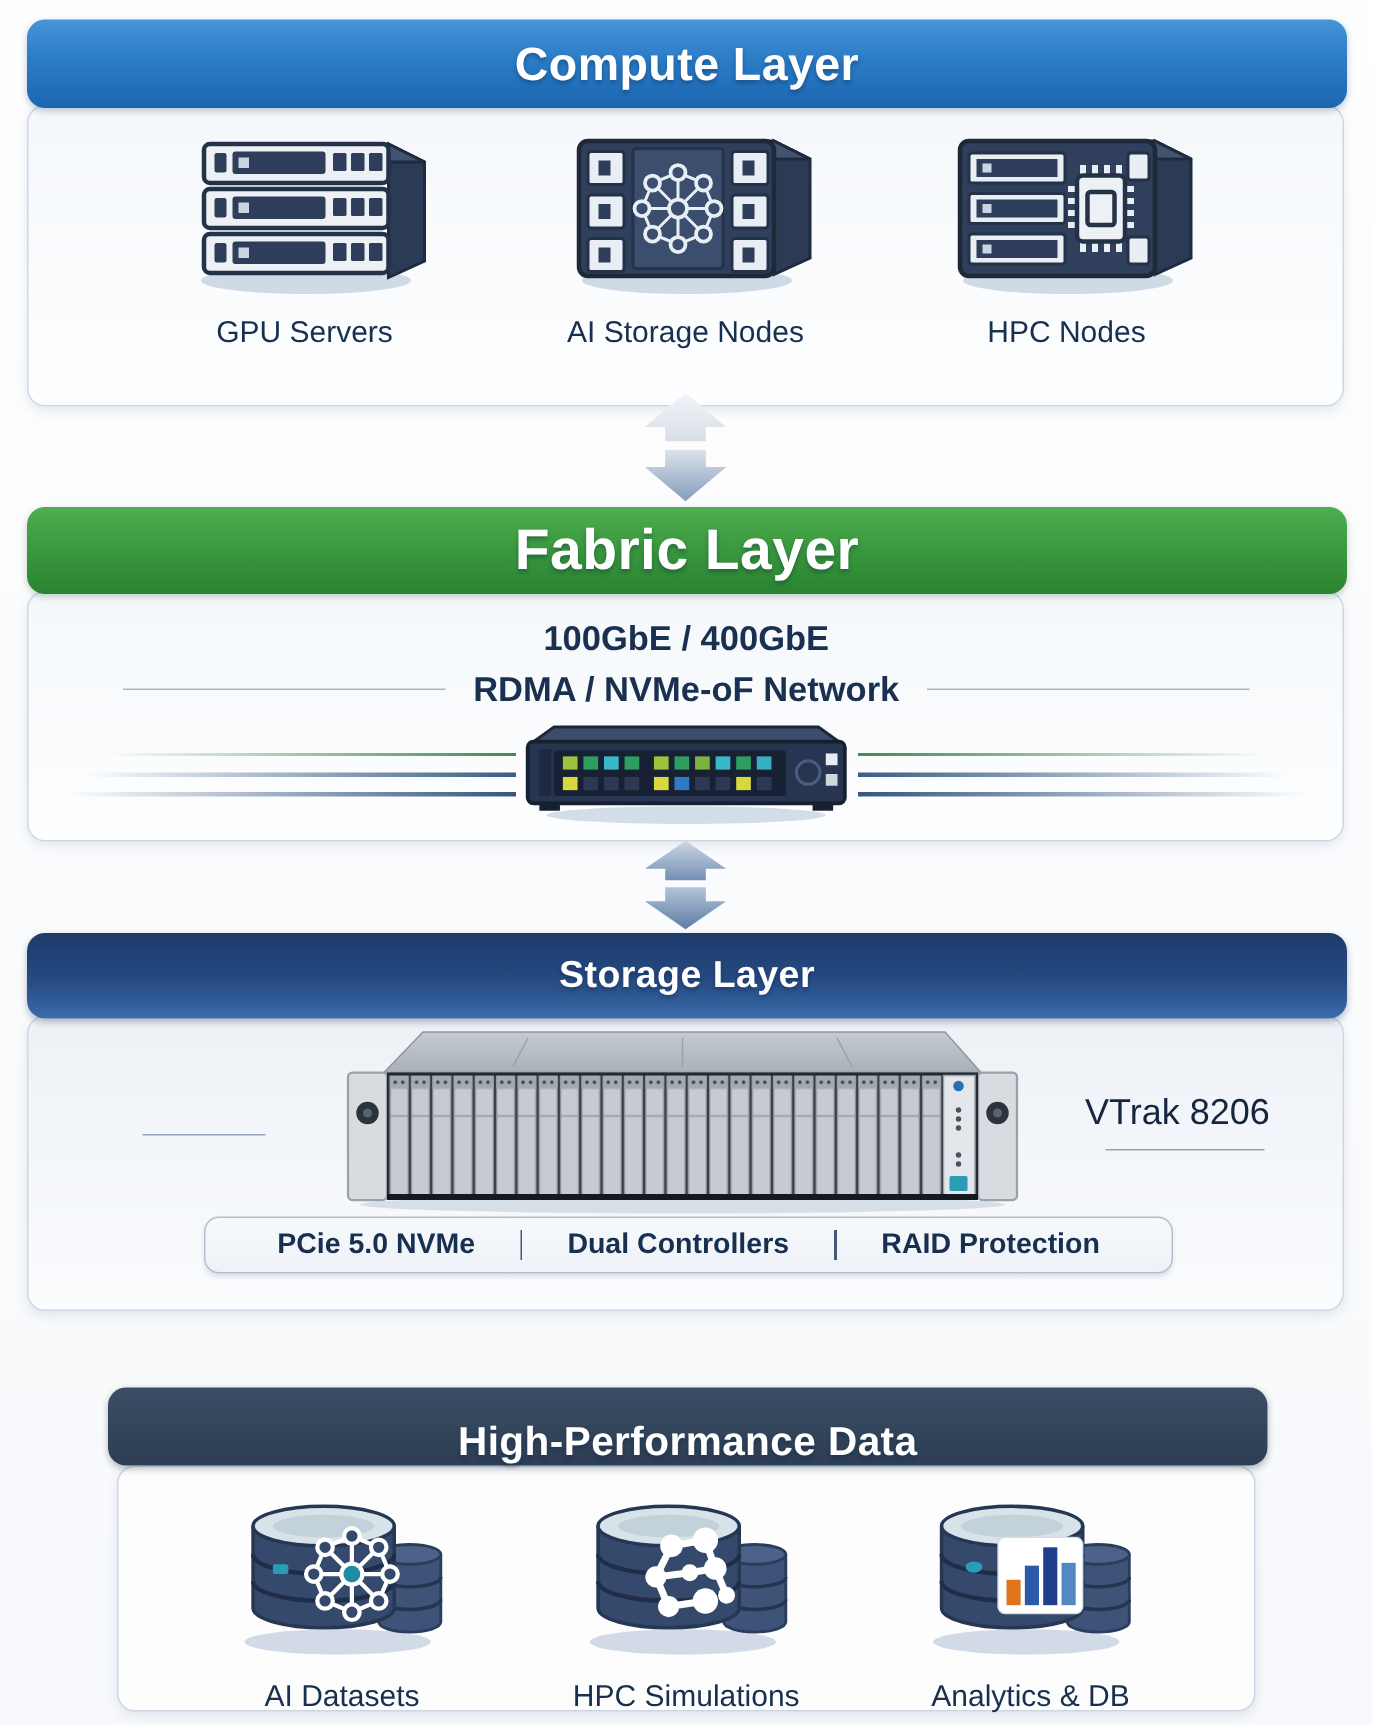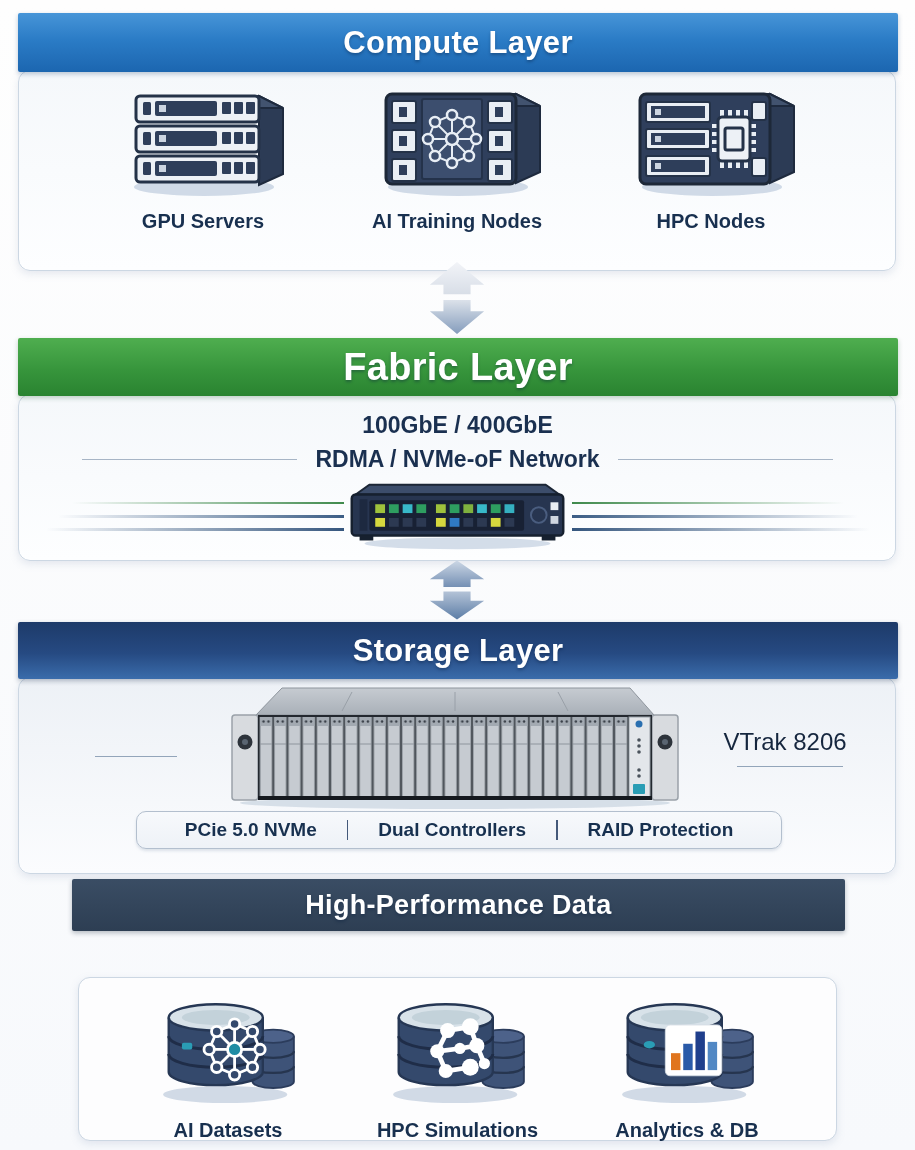--- a/index.html
+++ b/index.html
@@ -4,54 +4,54 @@
 <style>
   * { margin:0; padding:0; box-sizing:border-box; }
   html,body { background:#ffffff; }
   .canvas {
     position:relative; width:915px; height:1150px; overflow:hidden;
     background:linear-gradient(180deg,#fefefe 0%,#f7f9fc 100%);
     font-family:"Liberation Sans", sans-serif;
   }
   .layer-header {
     position:absolute; display:flex; align-items:center; justify-content:center;
-    color:#fff; font-weight:bold; border-radius:2px;
+    color:#fff; font-weight:bold; border-radius:12px;
     text-shadow:0 2px 3px rgba(10,30,60,.35);
     z-index:5; letter-spacing:.3px;
   }
   #hdr-compute { left:18px; top:13px; width:880px; height:59px; font-size:31px;
     background:linear-gradient(180deg,#4795d8 0%,#2b7cc6 45%,#1c66b0 100%);
     box-shadow:0 2px 5px rgba(20,60,110,.28); }
   #hdr-fabric  { left:18px; top:338px; width:880px; height:58px; font-size:38px;
     background:linear-gradient(180deg,#4fae4f 0%,#37953c 55%,#2a8330 100%);
     box-shadow:0 2px 5px rgba(25,80,35,.25); }
-  #hdr-storage { left:18px; top:622px; width:880px; height:57px; font-size:31px;
+  #hdr-storage { left:18px; top:622px; width:880px; height:57px; font-size:25px;
     background:linear-gradient(180deg,#1d3a69 0%,#264a82 55%,#3a6cab 100%);
     box-shadow:0 2px 5px rgba(15,35,70,.3); }
-  #hdr-data    { left:72px; top:879px; width:773px; height:52px; font-size:27px;
+  #hdr-data    { left:72px; top:925px; width:773px; height:52px; font-size:27px;
     background:linear-gradient(180deg,#3a4d64 0%,#2d3e53 100%);
-    box-shadow:0 2px 5px rgba(20,35,55,.3); }
+    box-shadow:0 2px 5px rgba(20,35,55,.3);align-items:flex-end; }
 
   .panel {
     position:absolute; background:linear-gradient(180deg,#f5f8fb 0%,#fdfeff 100%);
     border:1px solid #ccd7e3; border-radius:12px;
     box-shadow:0 3px 8px rgba(120,140,170,.18); z-index:1;
   }
   #panel-compute { left:18px; top:70px;  width:878px; height:201px; }
   #panel-fabric  { left:18px; top:394px; width:878px; height:167px; }
   #panel-storage { left:18px; top:677px; width:878px; height:197px;
     background:linear-gradient(180deg,#edf1f6 0%,#fbfcfe 100%); }
   #panel-data    { left:78px; top:977px; width:759px; height:164px; background:#fdfdfe; }
 
   .items-row { position:absolute; display:flex; justify-content:space-between; z-index:6; }
   #compute-items { left:18px; top:86px; width:878px; padding:0 60px; }
   #data-items    { left:78px; top:989px; width:759px; padding:0 40px; }
   .node { display:flex; flex-direction:column; align-items:center; width:250px; }
   #data-items .node { width:220px; }
-  .node-label { margin-top:8px; font-size:20px; font-weight:bold; color:#18304f; }
+  .node-label { margin-top:8px; font-size:20px; font-weight:normal; color:#18304f; }
 
   .fabric-text { position:absolute; left:0; width:915px; text-align:center;
     font-weight:bold; color:#1a3050; z-index:6; }
   #fabric-line1 { top:412px; font-size:23px; }
   #fabric-line2 { top:446px; font-size:23px; display:flex; align-items:center; justify-content:center; gap:18px; }
   .rule { height:1px; width:215px; background:#a7b5c6; }
 
   .flank { position:absolute; z-index:2; }
   .arrow { position:absolute; left:426px; z-index:7; }
   #arrow-1 { top:260px; }
@@ -164,21 +164,21 @@
               <circle cx="82" cy="29" r="5"></circle>
             <circle cx="65" cy="36" r="5"></circle>
               <circle cx="58" cy="53" r="5"></circle>
               <circle cx="65" cy="70" r="5"></circle>
             <circle cx="82" cy="77" r="5"></circle>
               <circle cx="99" cy="70" r="5"></circle>
             <circle cx="82" cy="53" r="6"></circle>
           </g>
         </svg>
       </span>
-      <div class="node-label">AI Training Nodes</div>
+      <div class="node-label">AI Storage Nodes</div>
     </div>
 
     <div class="node">
       <span>
         <svg width="175" height="112" viewBox="0 0 175 112">
           <ellipse cx="88" cy="101" rx="70" ry="9" fill="#c2cfdf" opacity="0.75"></ellipse>
           <polygon points="146,8 170,20 170,86 146,97" fill="#2c3b55" stroke="#1e2a3e" stroke-width="2"></polygon>
           <polygon points="36,8 146,8 170,20 60,20" fill="#42536f" stroke="#1e2a3e" stroke-width="2"></polygon>
           <rect x="16" y="8" width="130" height="90" rx="6" fill="#2f3f5c" stroke="#1d2838" stroke-width="3"></rect>
           <g fill="#e9eef4" stroke="#243248" stroke-width="2">

